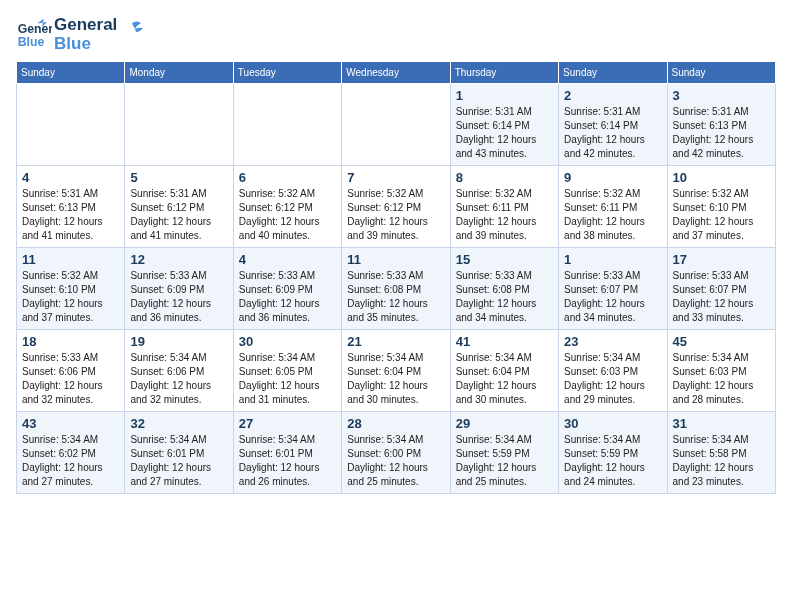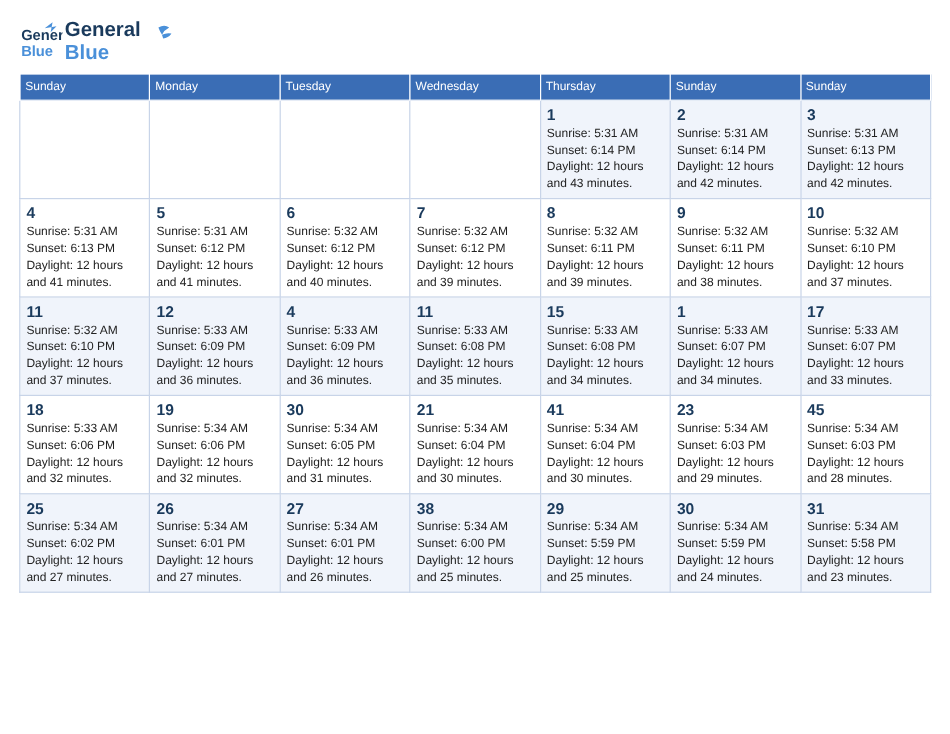--- a/index.html
+++ b/index.html
@@ -303,42 +303,42 @@
         <td>
           <span class="day-num">45</span>
           <div class="day-info" style="white-space: pre-line;">Sunrise: 5:34 AM
 Sunset: 6:03 PM
 Daylight: 12 hours
 and 28 minutes.</div>
         </td>
       </tr>
       <tr>
         <td>
-          <span class="day-num">25</span>
+          <span class="day-num">43</span>
           <div class="day-info" style="white-space: pre-line;">Sunrise: 5:34 AM
 Sunset: 6:02 PM
 Daylight: 12 hours
 and 27 minutes.</div>
         </td>
         <td>
-          <span class="day-num">26</span>
+          <span class="day-num">32</span>
           <div class="day-info" style="white-space: pre-line;">Sunrise: 5:34 AM
 Sunset: 6:01 PM
 Daylight: 12 hours
 and 27 minutes.</div>
         </td>
         <td>
           <span class="day-num">27</span>
           <div class="day-info" style="white-space: pre-line;">Sunrise: 5:34 AM
 Sunset: 6:01 PM
 Daylight: 12 hours
 and 26 minutes.</div>
         </td>
         <td>
-          <span class="day-num">38</span>
+          <span class="day-num">28</span>
           <div class="day-info" style="white-space: pre-line;">Sunrise: 5:34 AM
 Sunset: 6:00 PM
 Daylight: 12 hours
 and 25 minutes.</div>
         </td>
         <td>
           <span class="day-num">29</span>
           <div class="day-info" style="white-space: pre-line;">Sunrise: 5:34 AM
 Sunset: 5:59 PM
 Daylight: 12 hours

